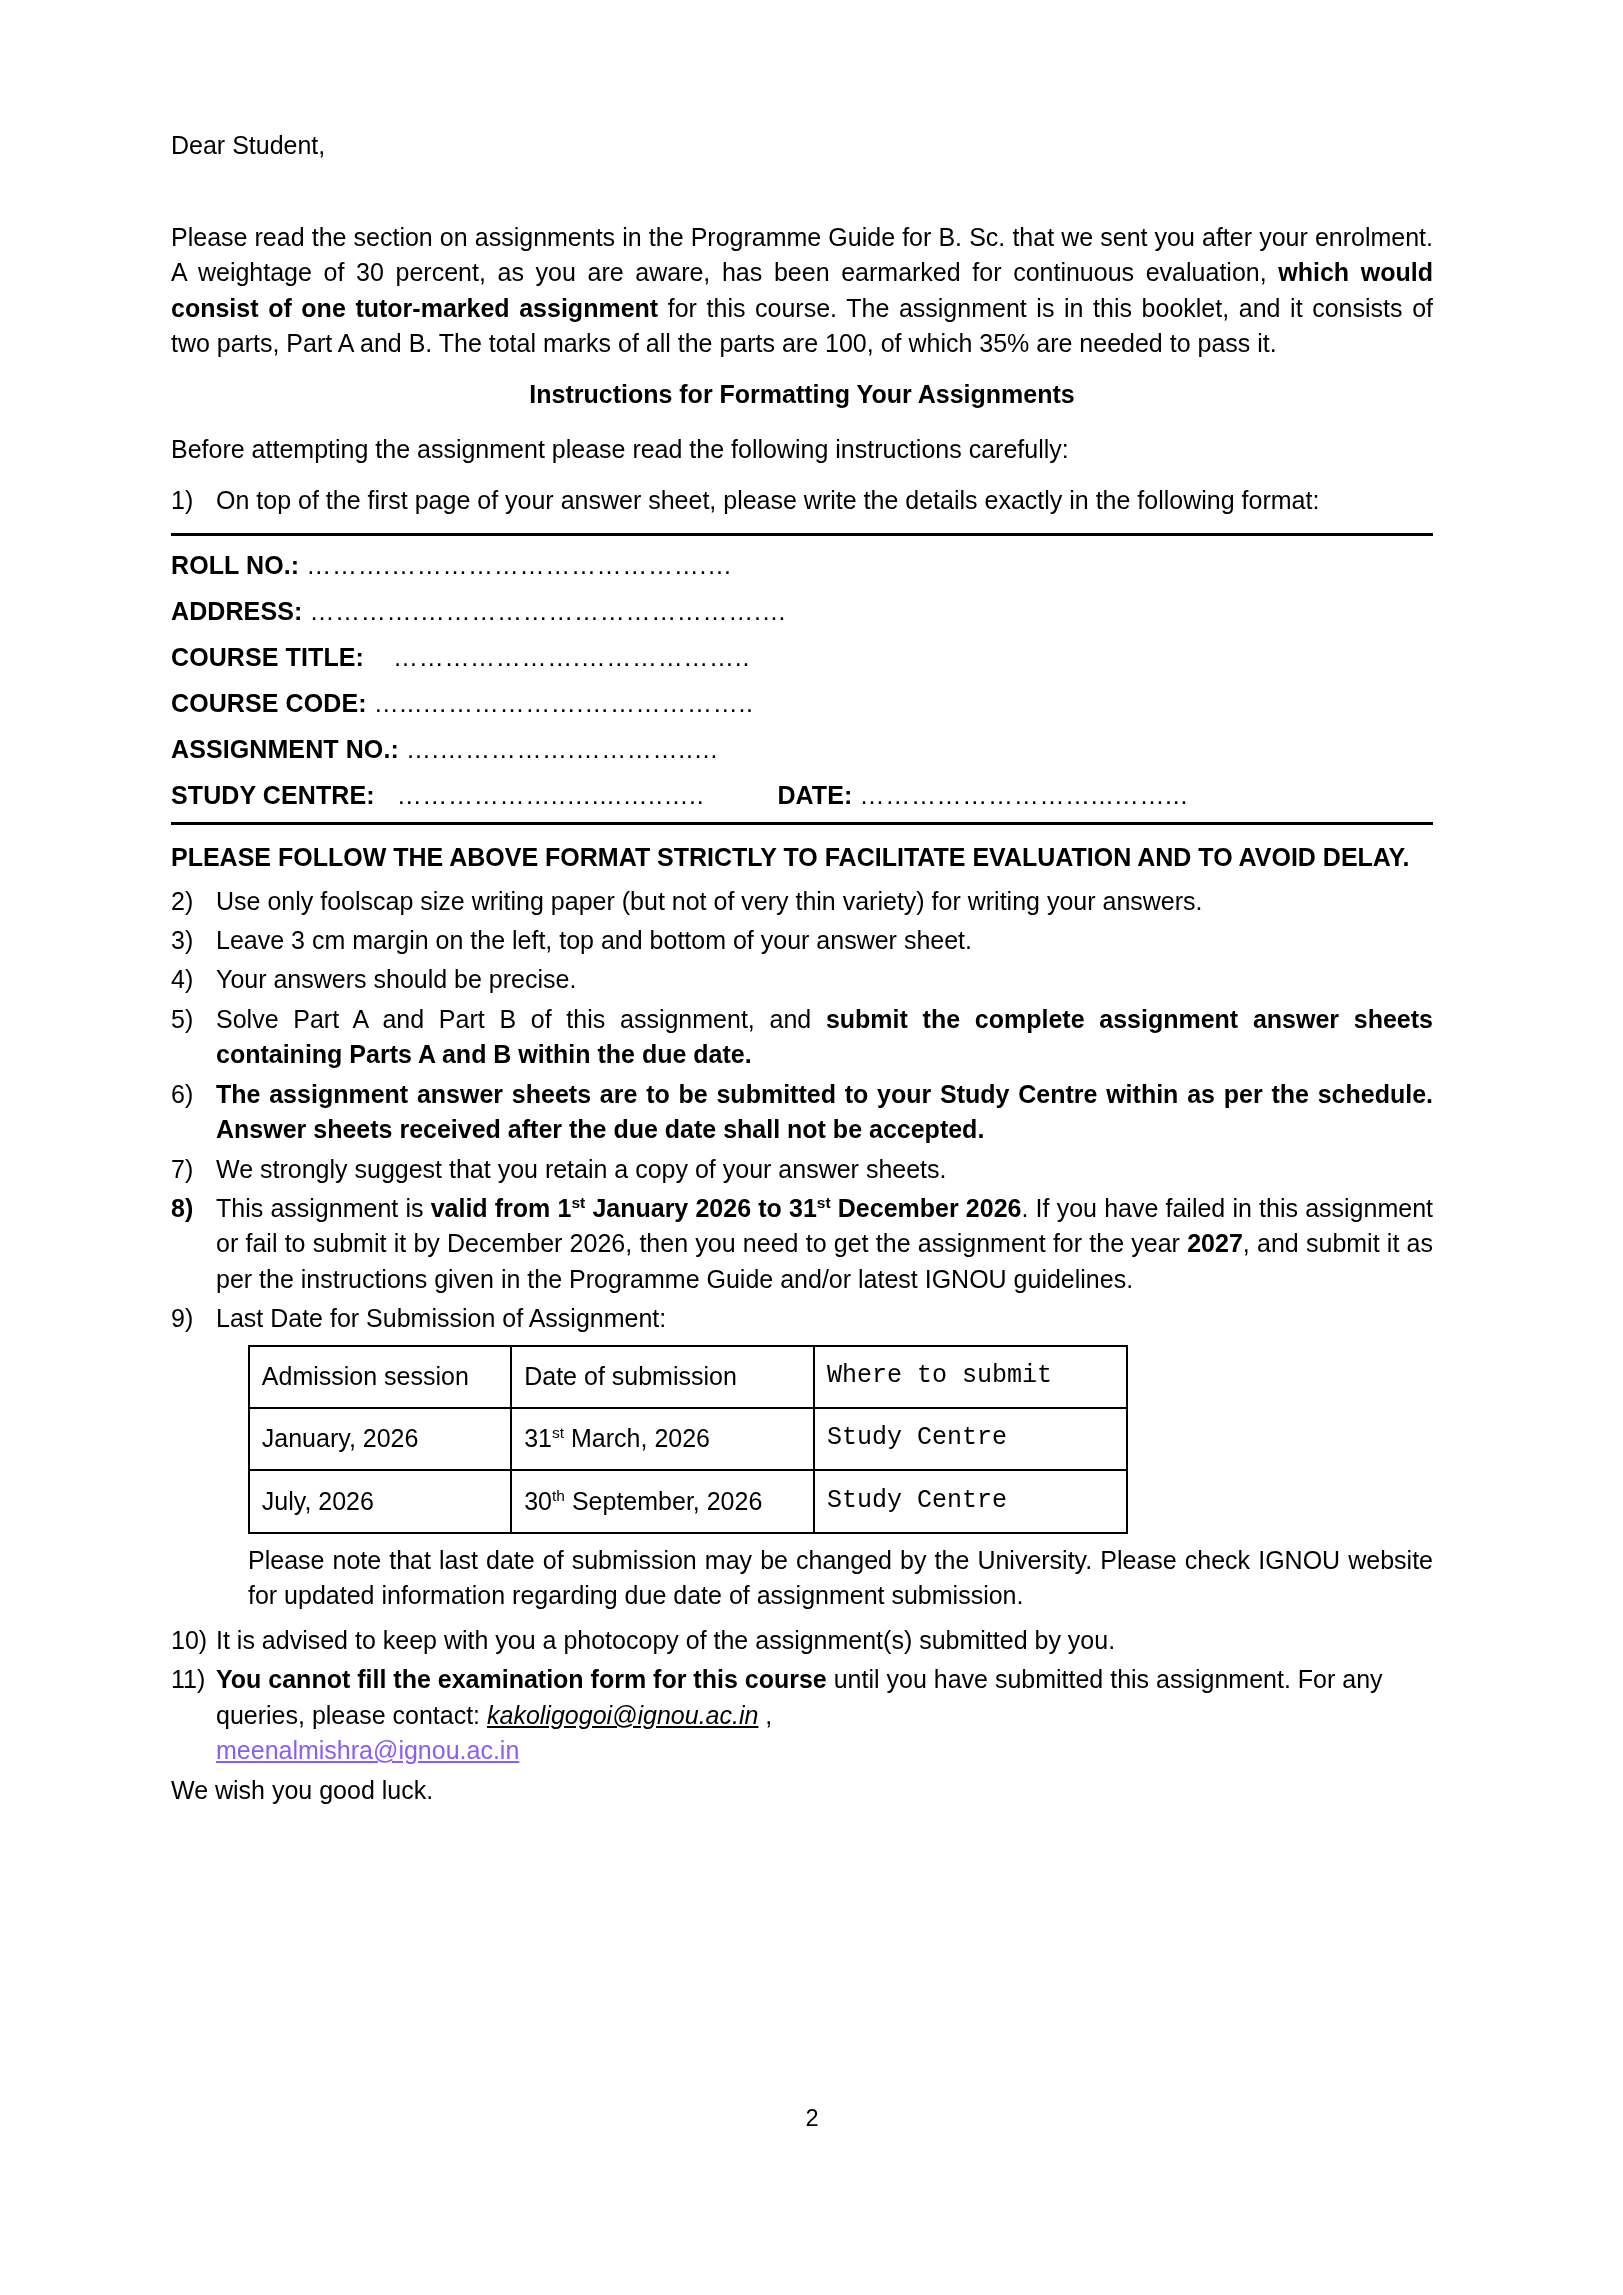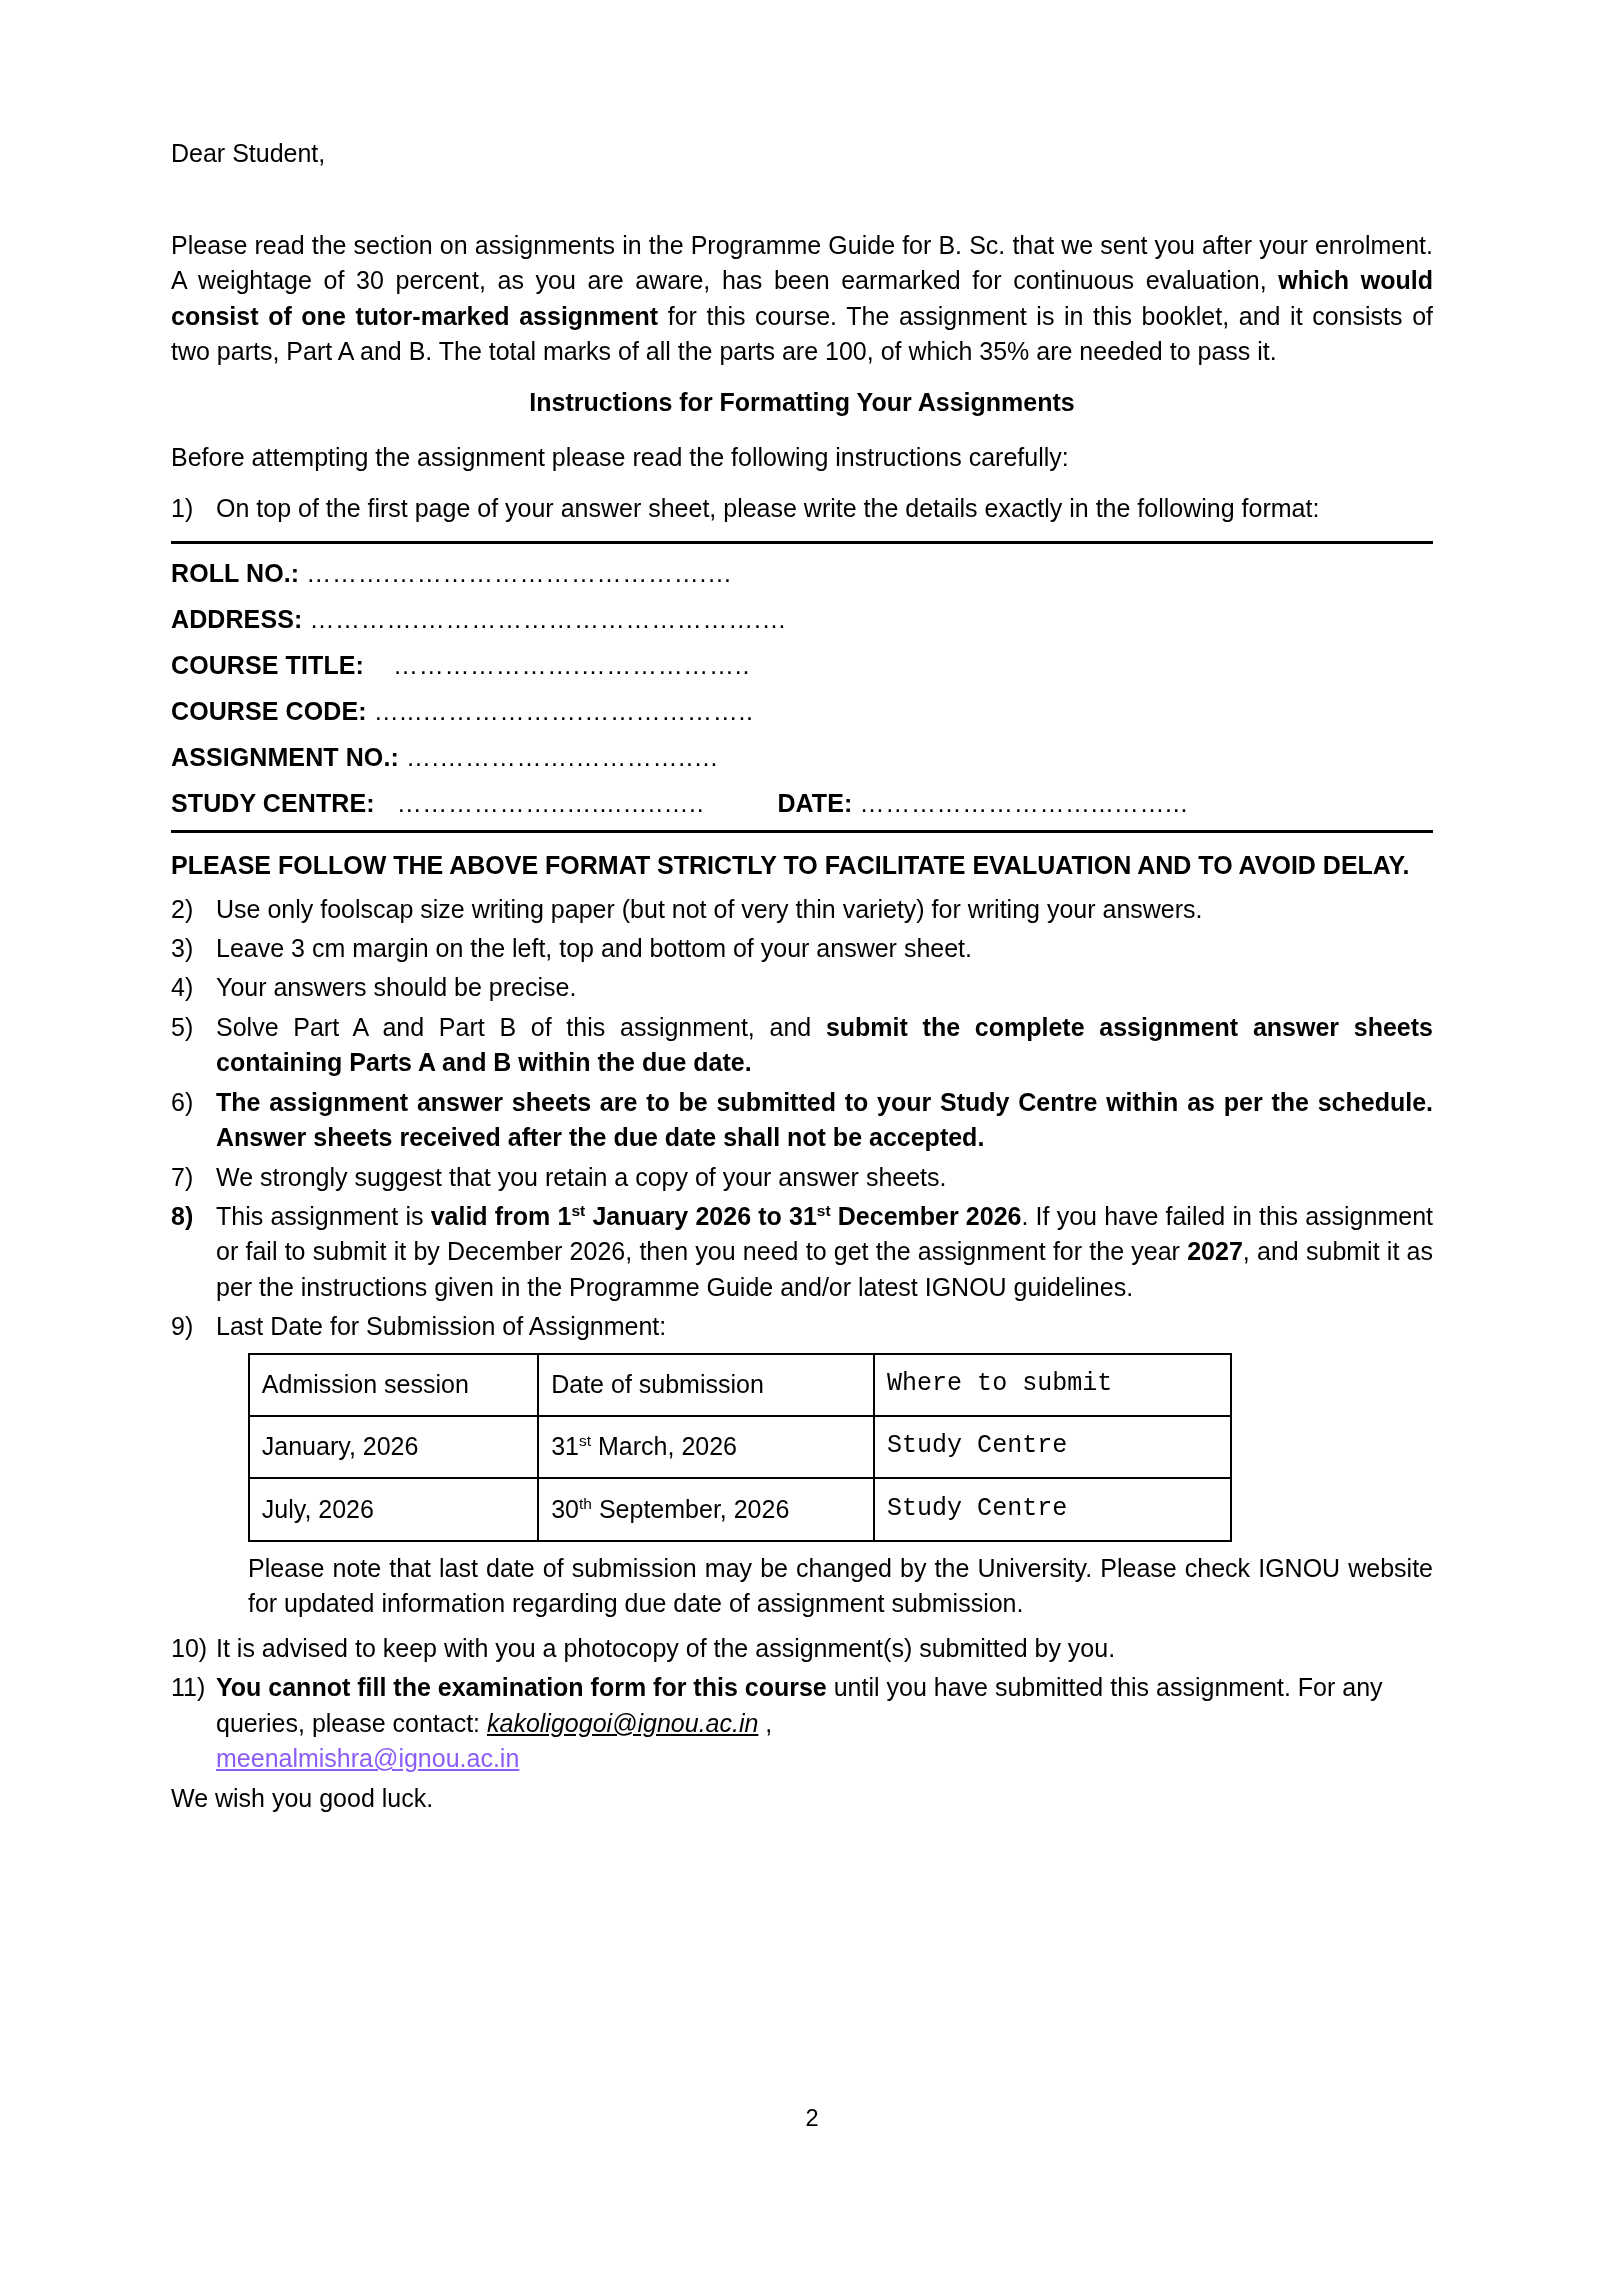--- a/index.html
+++ b/index.html
@@ -24,21 +24,21 @@
     font-size: 25px;
     line-height: 1.42;
   }
 
   
   .para {
     text-align: justify;
     margin: 0;
   }
   .salutation {
-    margin: 8px 0 56px 0;
+    margin: 0 0 56px 0;
   }
   .intro {
     margin: 0 0 15px 0;
   }
   .center-head {
     text-align: center;
     font-weight: bold;
     margin: 0 0 20px 0;
   }
   .lead-in {
@@ -92,21 +92,21 @@
     text-align: left;
     line-height: 1.38;
   }
 
   
   .table-wrap {
     margin: 7.9px 0 9.2px 77px;
   }
   table.sub-table {
     border-collapse: collapse;
-    width: 984px;
+    width: 880px;
     font-size: 25px;
   }
   table.sub-table td {
     border: 2px solid #000;
     padding: 10.5px 11.8px 11.8px 11.8px;
     vertical-align: middle;
     line-height: 1.2;
     height: 38px;
   }
   table.sub-table td.c1 { width: 310px; }

